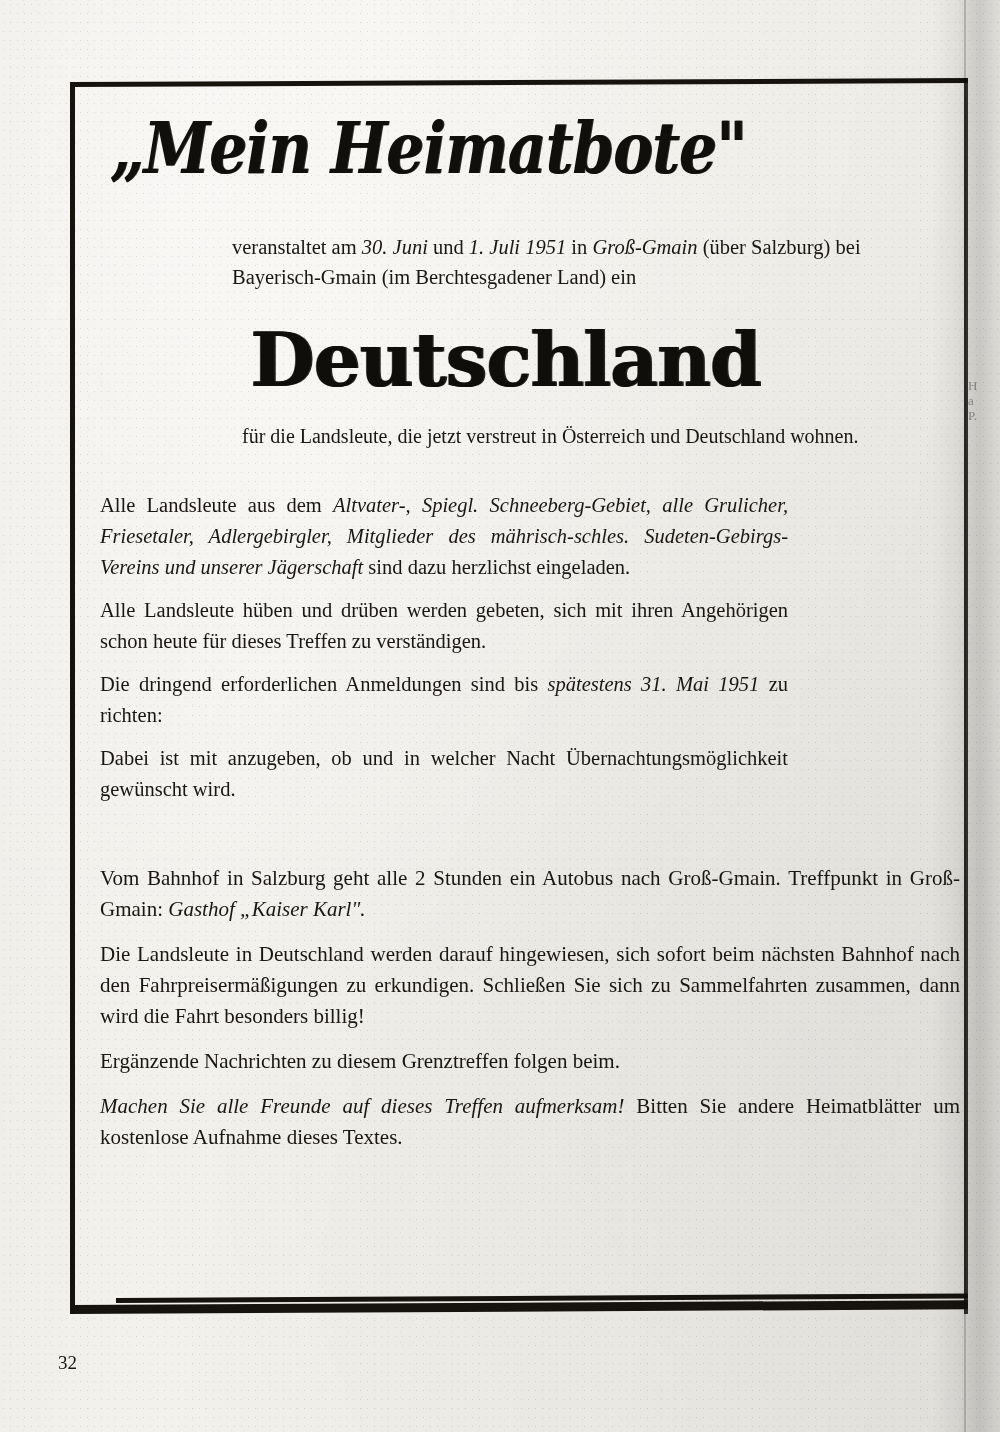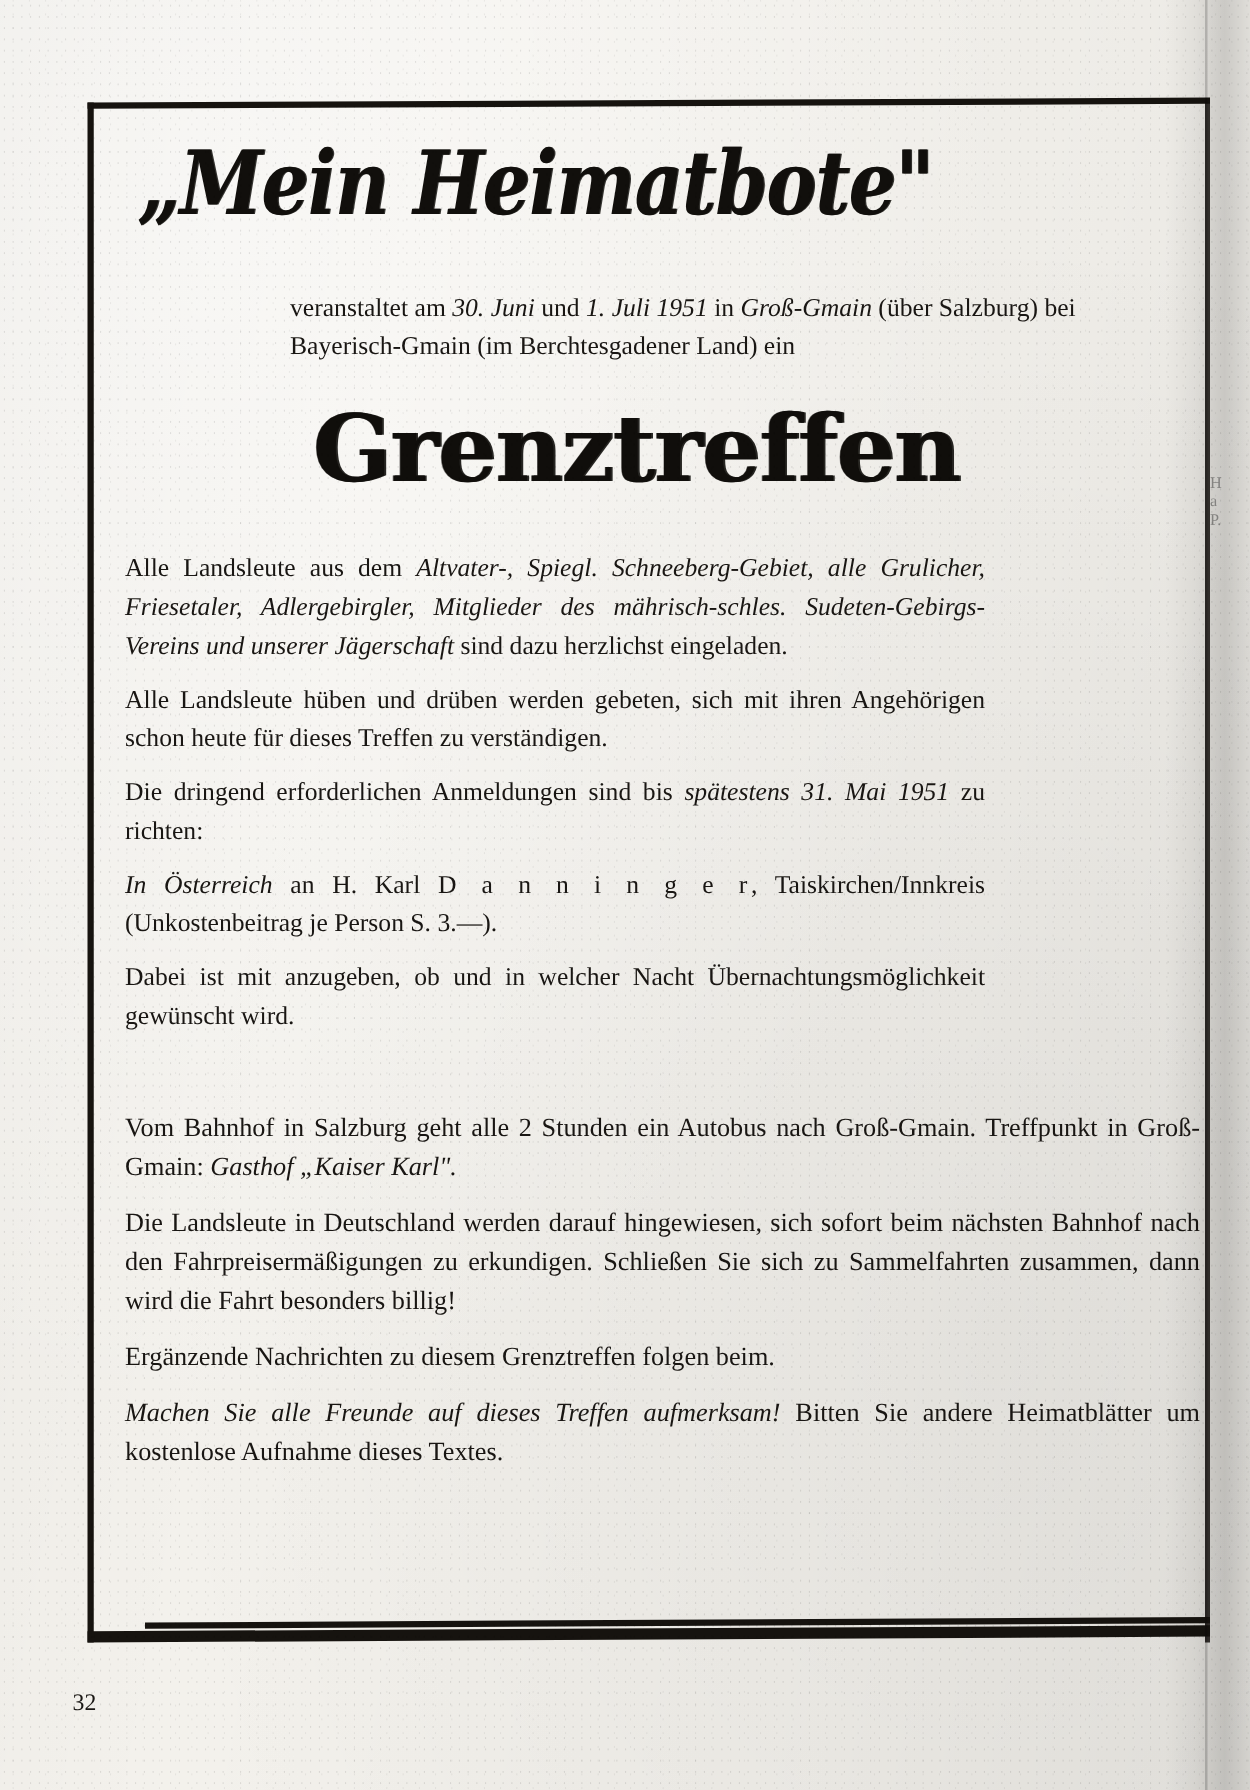--- a/index.html
+++ b/index.html
@@ -227,28 +227,28 @@
 
   <div class="content">
 
     <div class="masthead">„Mein Heimatbote"</div>
 
     <div class="lede">
       <span>veranstaltet am </span><span class="it">30. Juni</span><span> und </span><span class="it">1. Juli 1951</span><span> in </span><span class="it">Groß-Gmain</span><span> (über Salzburg)</span>
       <span>bei Bayerisch-Gmain (im Berchtesgadener Land) ein</span>
     </div>
 
-    <div class="bigtitle">Grenztreffen</div>
-
+    <div class="bigtitle">Deutschland</div>
+
+    <div class="subline">für die Landsleute, die jetzt verstreut in Österreich und Deutschland wohnen.</div>
 
     <div class="body-indent">
         <p><span>Alle Landsleute aus dem </span><span class="it">Altvater-, Spiegl. Schneeberg-Gebiet, alle Grulicher, Friesetaler, Adlergebirgler, Mitglieder des mährisch-schles. Sudeten-Gebirgs-Vereins und unserer Jägerschaft</span><span> sind dazu herzlichst eingeladen.</span></p>
         <p class="gap"><span>Alle Landsleute hüben und drüben werden gebeten, sich mit ihren Angehörigen schon heute für dieses Treffen zu verständigen.</span></p>
         <p class="gap"><span>Die dringend erforderlichen Anmeldungen sind bis </span><span class="it">spätestens 31. Mai 1951</span><span> zu richten:</span></p>
-        <p class="gap"><span class="it">In Österreich</span><span> an H. Karl </span><span class="sp">D a n n i n g e r</span><span>, Taiskirchen/Innkreis (Unkostenbeitrag je Person S. 3.—).</span></p>
         <p class="gap"><span>Dabei ist mit anzugeben, ob und in welcher Nacht Übernachtungsmöglichkeit gewünscht wird.</span></p>
       </div>
 
     <div class="body-full">
         <p><span>Vom Bahnhof in Salzburg geht alle 2 Stunden ein Autobus nach Groß-Gmain. Treffpunkt in Groß-Gmain: </span><span class="it">Gasthof „Kaiser Karl".</span></p>
         <p><span>Die Landsleute in Deutschland werden darauf hingewiesen, sich sofort beim nächsten Bahnhof nach den Fahrpreisermäßigungen zu erkundigen. Schließen Sie sich zu Sammelfahrten zusammen, dann wird die Fahrt besonders billig!</span></p>
         <p><span>Ergänzende Nachrichten zu diesem Grenztreffen folgen beim.</span></p>
         <p><span class="it">Machen Sie alle Freunde auf dieses Treffen aufmerksam!</span><span> Bitten Sie andere Heimatblätter um kostenlose Aufnahme dieses Textes.</span></p>
       </div>
 

